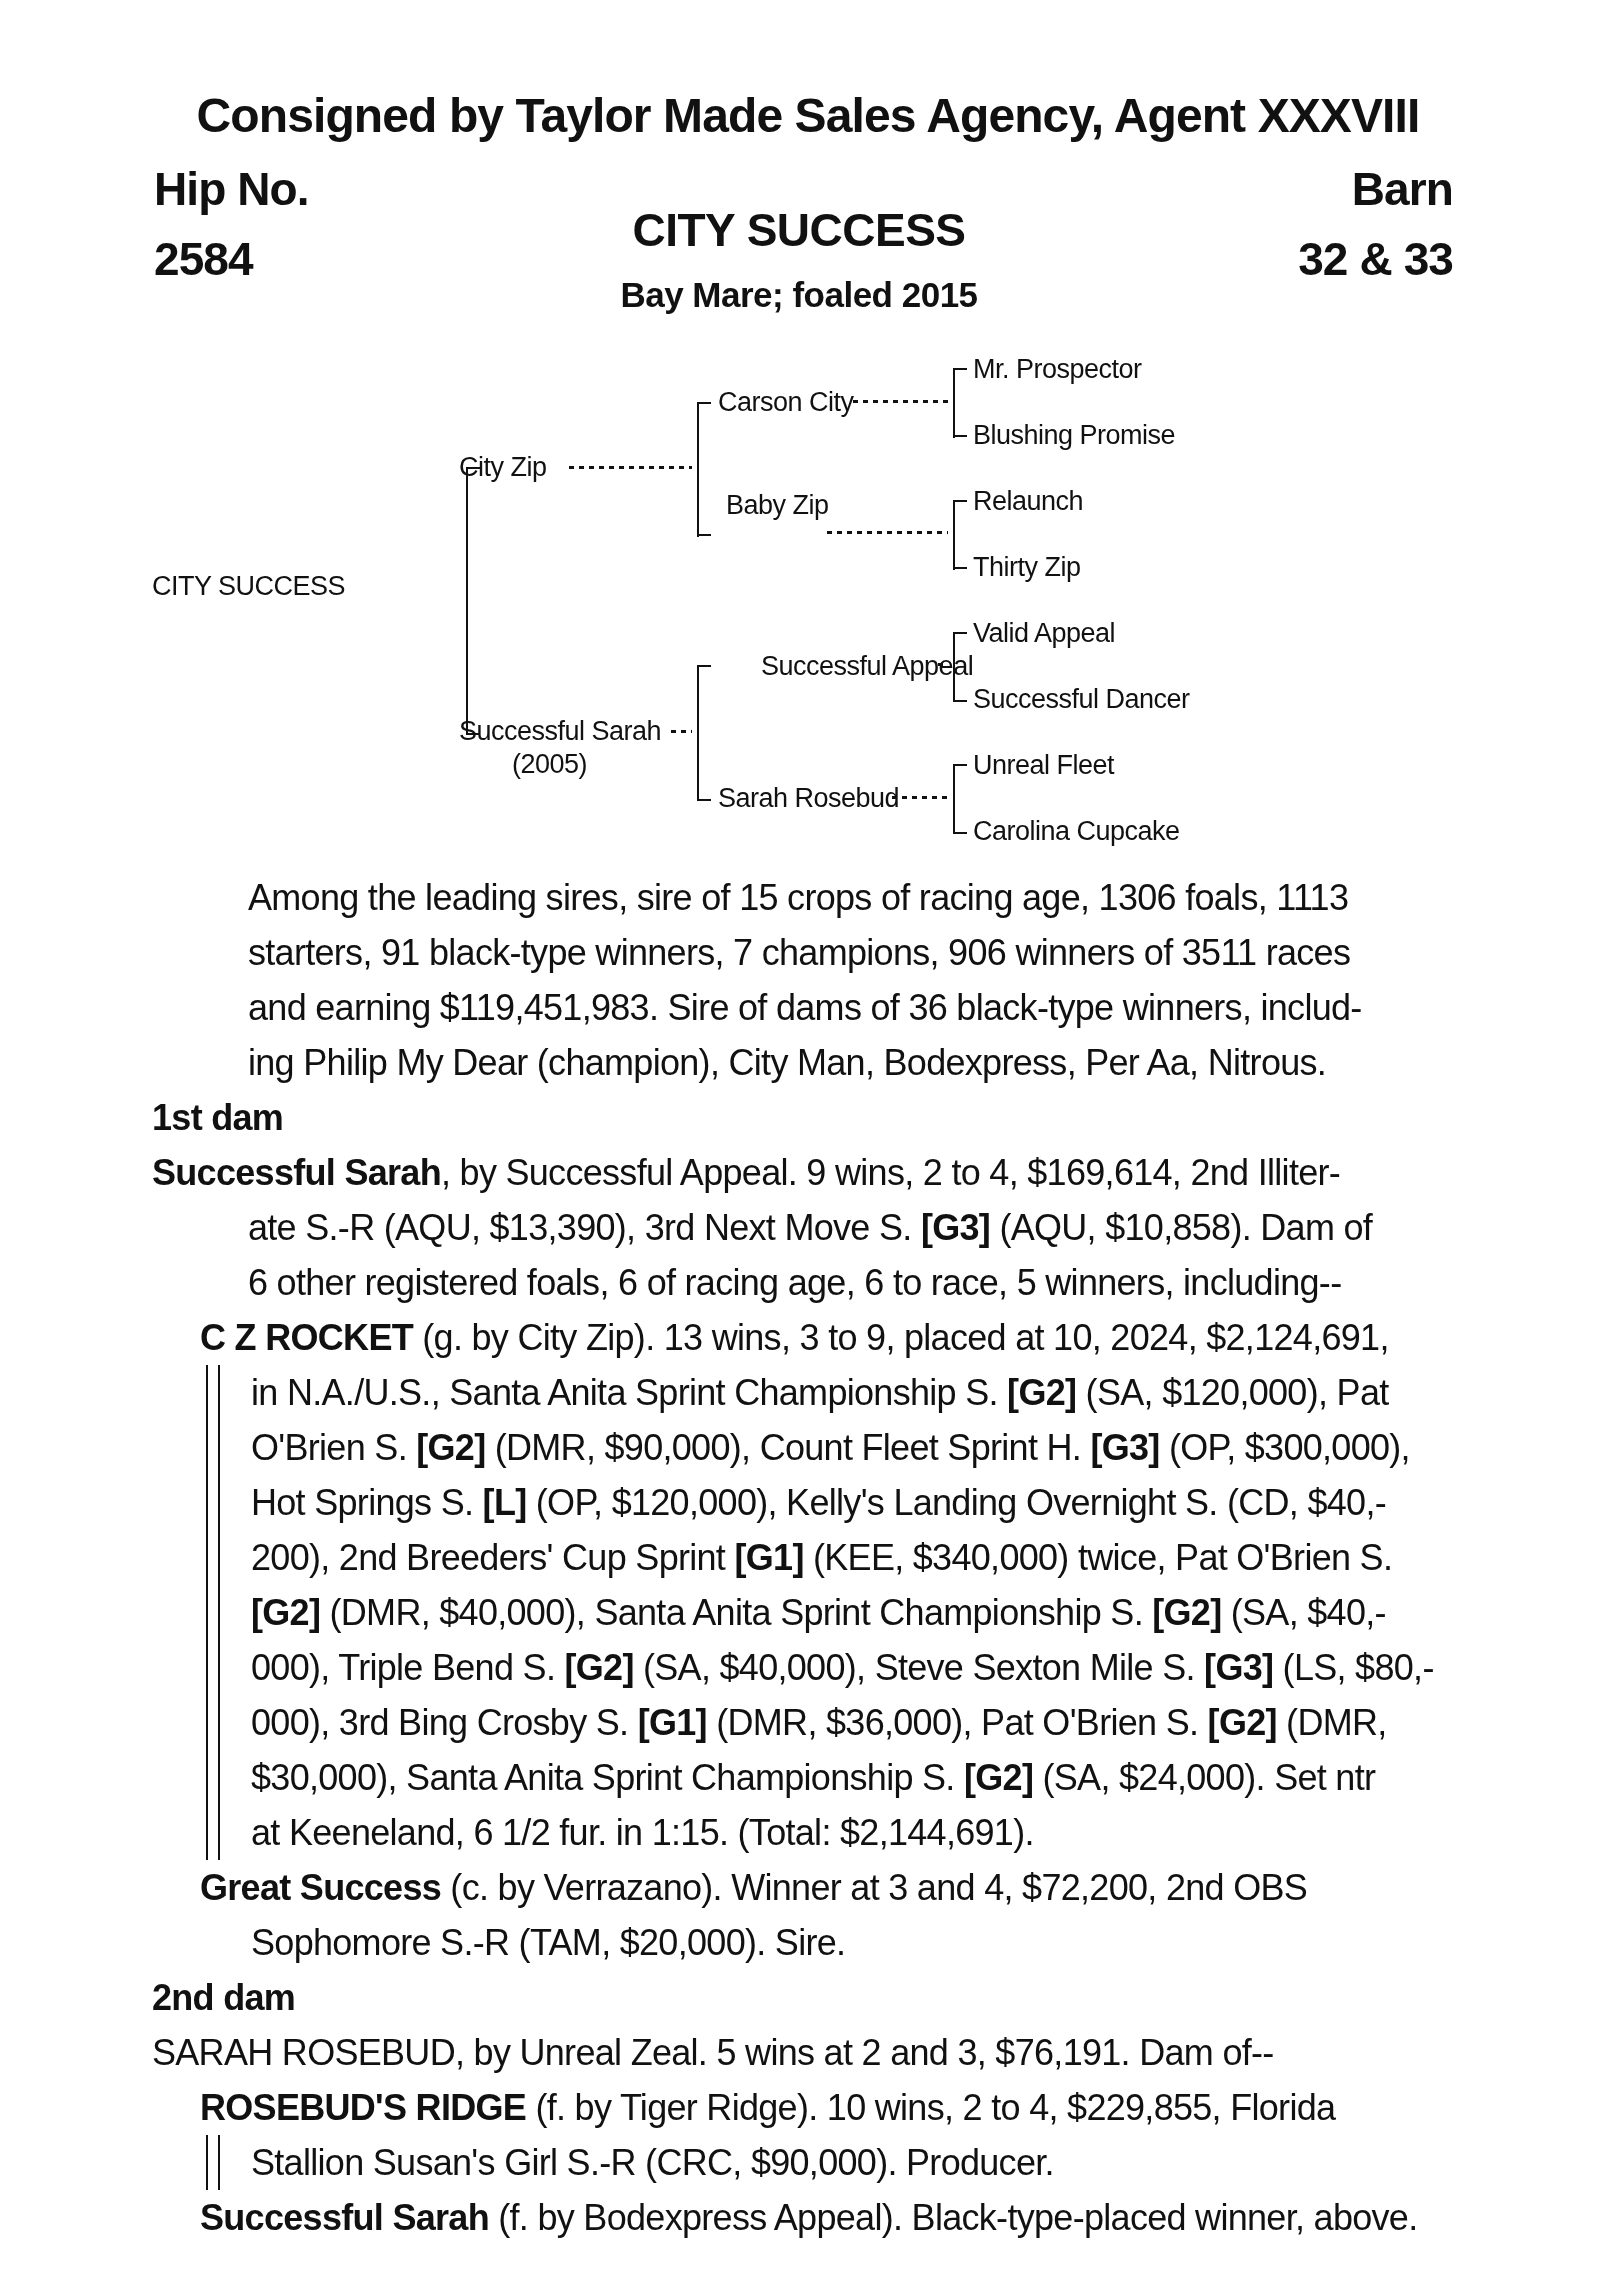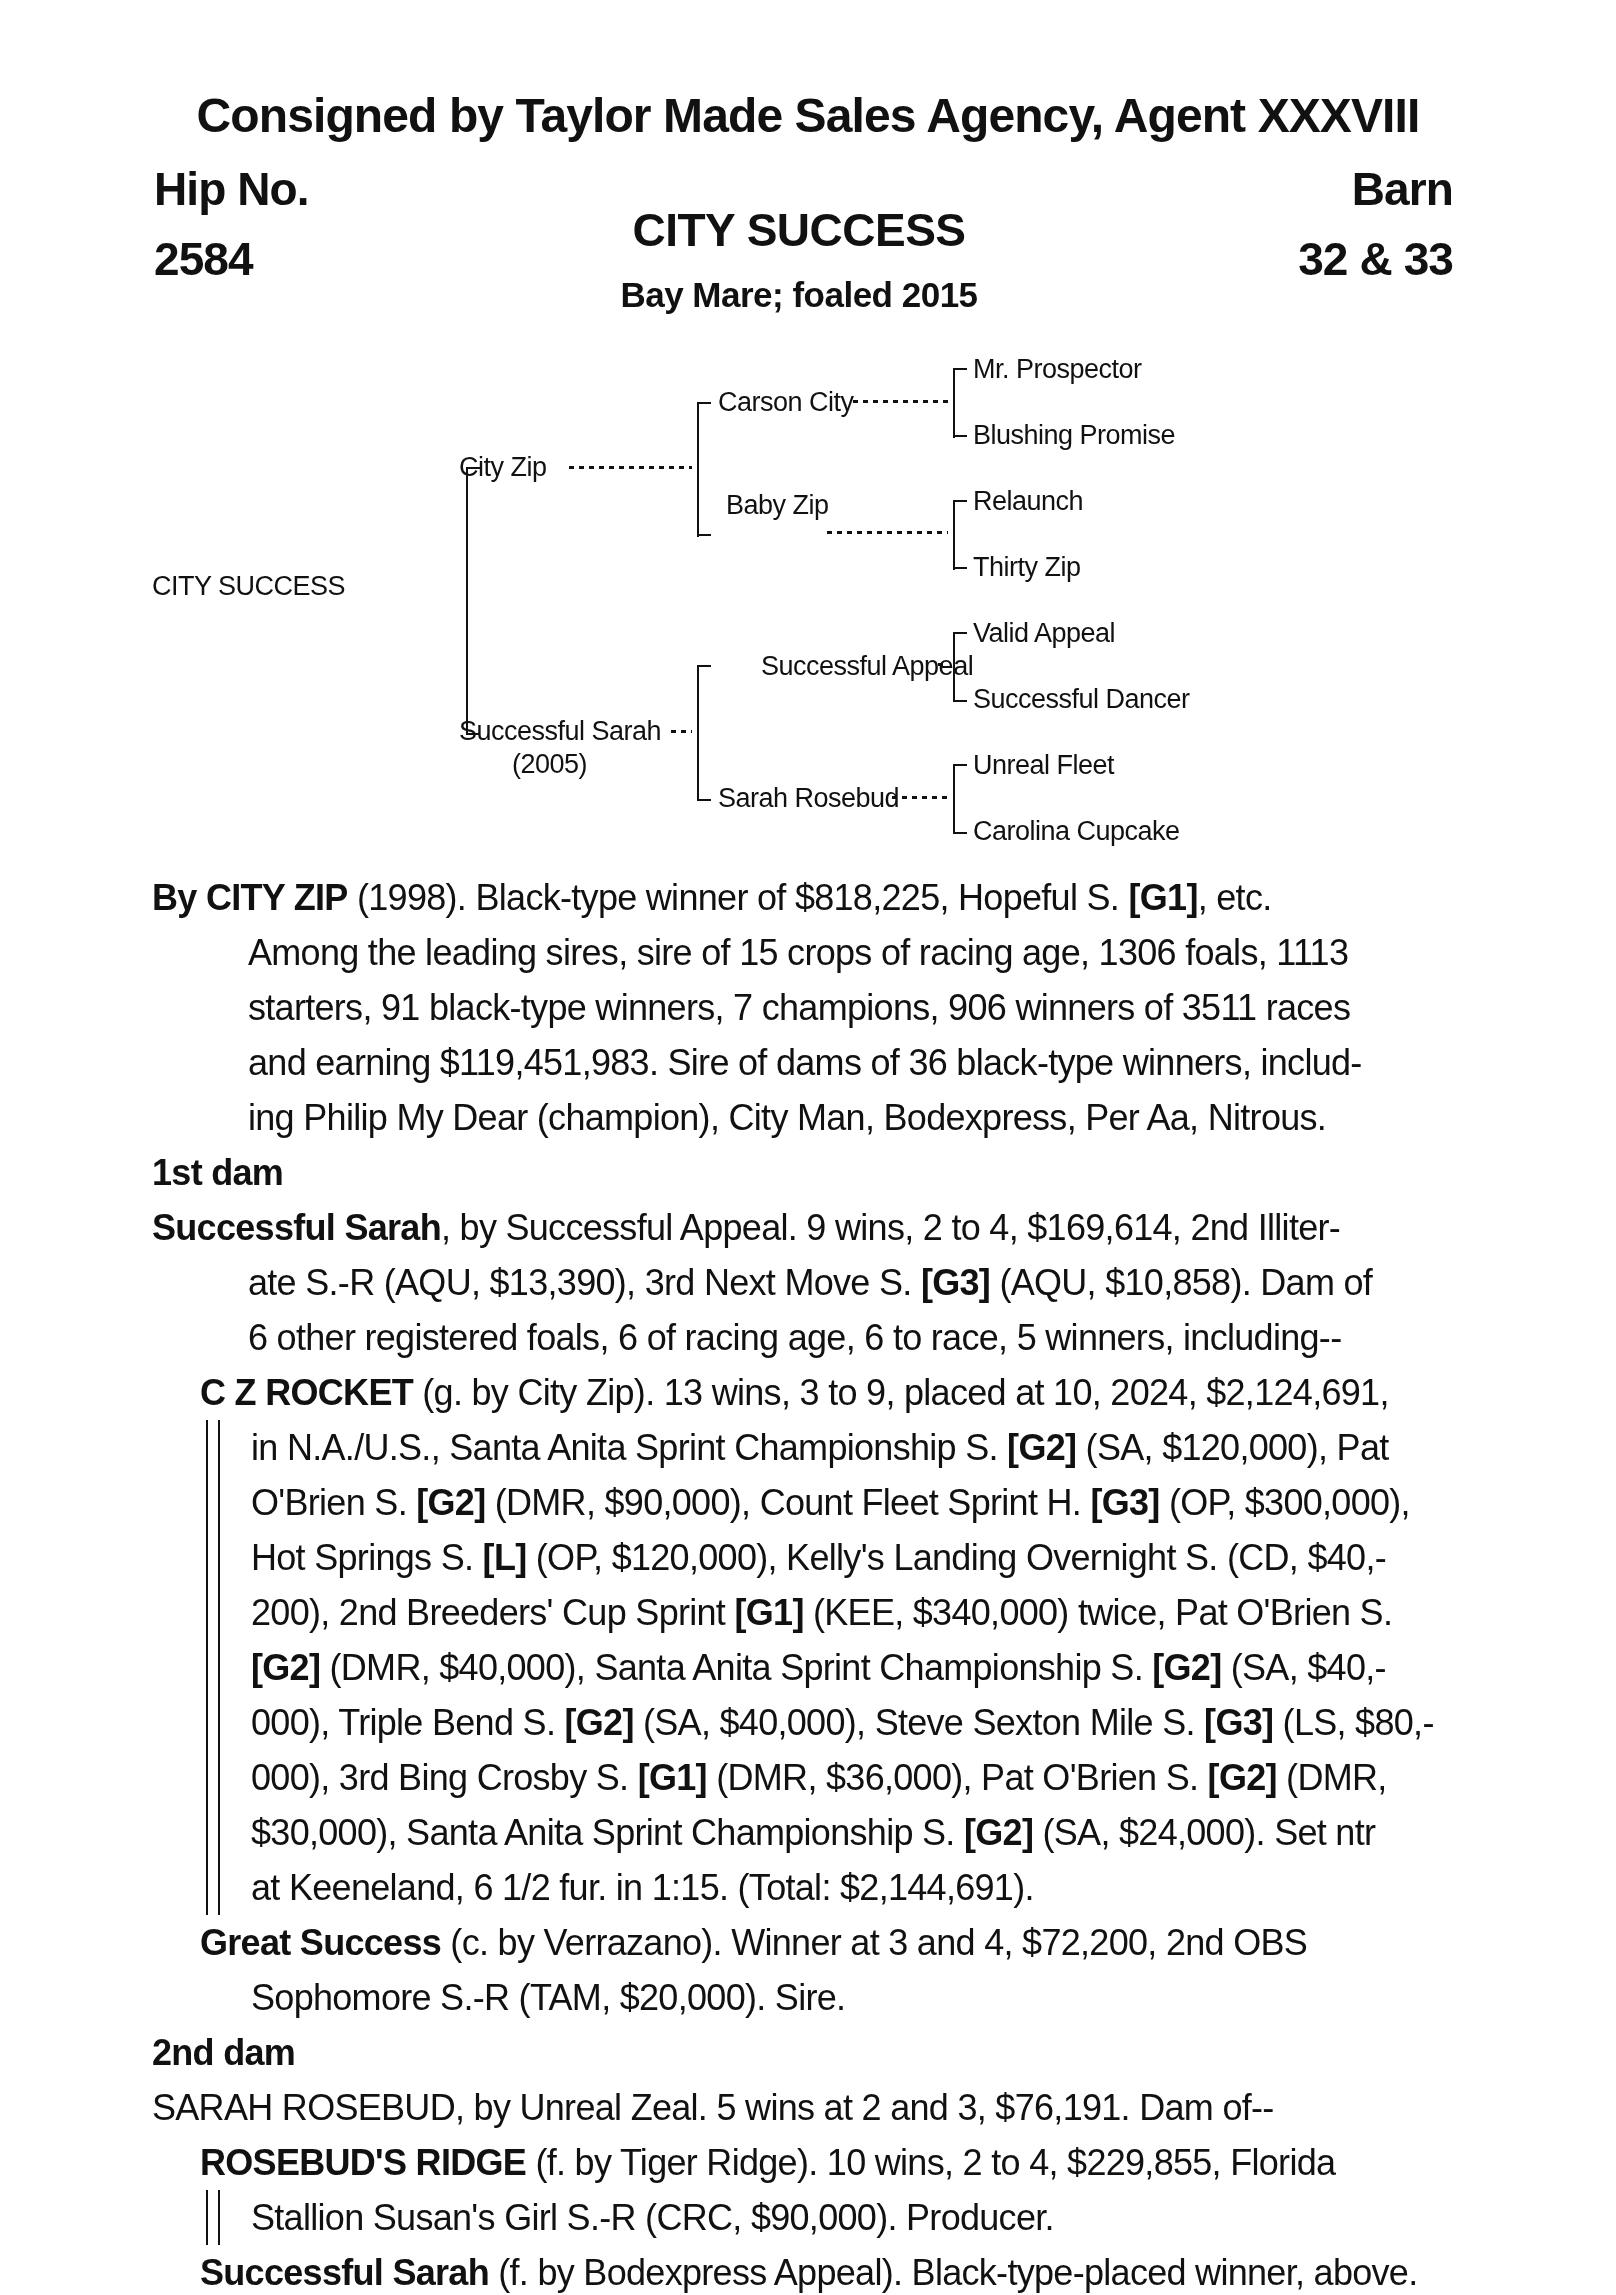--- a/index.html
+++ b/index.html
@@ -116,21 +116,20 @@
 
     <div class="ldr" style="left:569px;top:466px;width:123px;"></div>
     <div class="ldr" style="left:671px;top:730px;width:21px;"></div>
     <div class="ldr" style="left:853px;top:400px;width:95px;"></div>
     <div class="ldr" style="left:827px;top:531px;width:121px;"></div>
     <div class="ldr" style="left:938px;top:663px;width:10px;"></div>
     <div class="ldr" style="left:892px;top:796px;width:56px;"></div>
   </div>
 
   <div class="bodytext">
-    <div class="line l0"><span class="b">By CITY ZIP</span><span> (1998). Black-type winner of $818,225, Hopeful S. </span><span class="b">[G1]</span><span>, etc.</span></div>
     <div class="line l0c"><span>Among the leading sires, sire of 15 crops of racing age, 1306 foals, 1113</span></div>
     <div class="line l0c"><span>starters, 91 black-type winners, 7 champions, 906 winners of 3511 races</span></div>
     <div class="line l0c"><span>and earning $119,451,983. Sire of dams of 36 black-type winners, includ-</span></div>
     <div class="line l0c"><span>ing Philip My Dear (champion), City Man, Bodexpress, Per Aa, Nitrous.</span></div>
     <div class="line l0"><span class="b">1st dam</span></div>
     <div class="line l0"><span class="b">Successful Sarah</span><span>, by Successful Appeal. 9 wins, 2 to 4, $169,614, 2nd Illiter-</span></div>
     <div class="line l0c"><span>ate S.-R (AQU, $13,390), 3rd Next Move S. </span><span class="b">[G3]</span><span> (AQU, $10,858). Dam of</span></div>
     <div class="line l0c"><span>6 other registered foals, 6 of racing age, 6 to race, 5 winners, including--</span></div>
     <div class="line l1"><span class="b">C Z ROCKET</span><span> (g. by City Zip). 13 wins, 3 to 9, placed at 10, 2024, $2,124,691,</span></div>
     <div class="line l1c bars2"><span>in N.A./U.S., Santa Anita Sprint Championship S. </span><span class="b">[G2]</span><span> (SA, $120,000), Pat</span></div>

